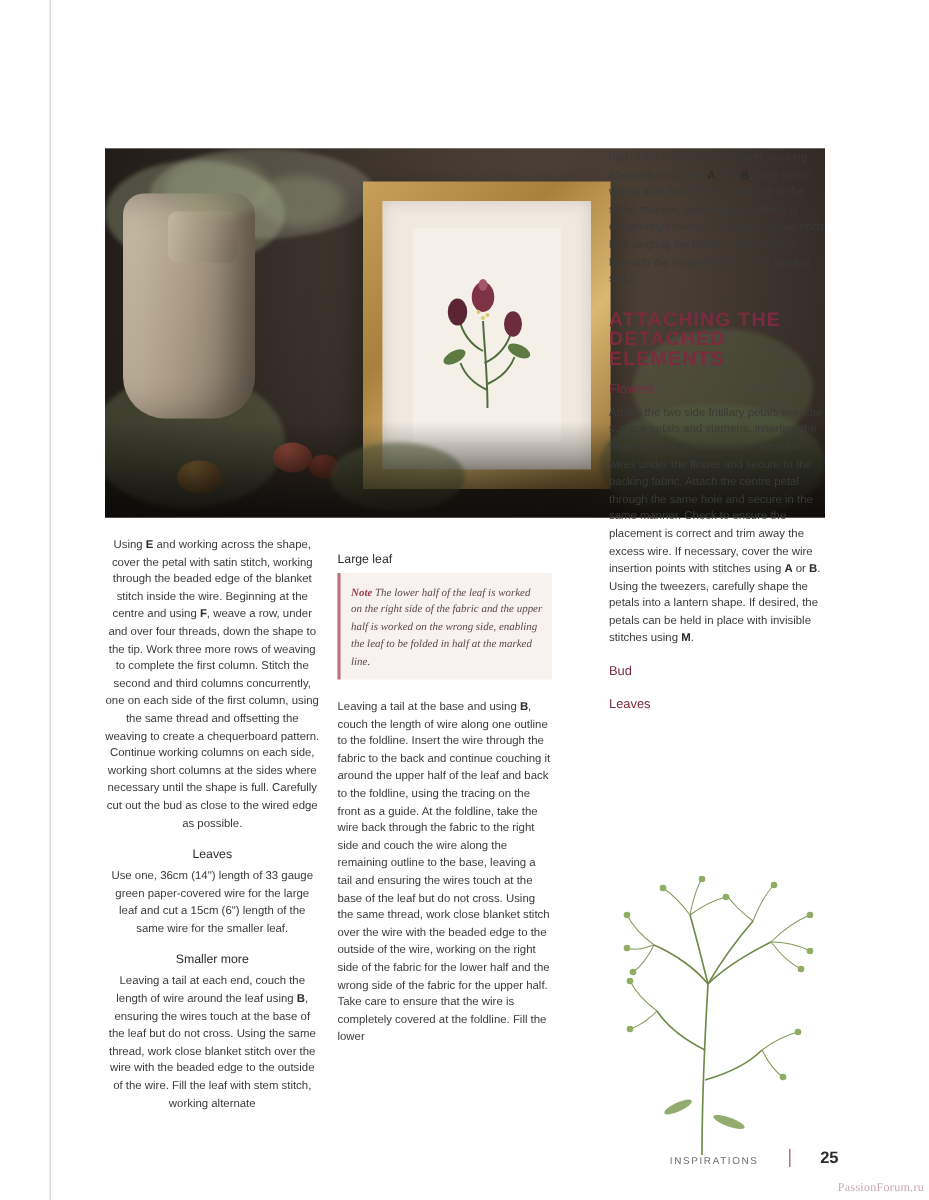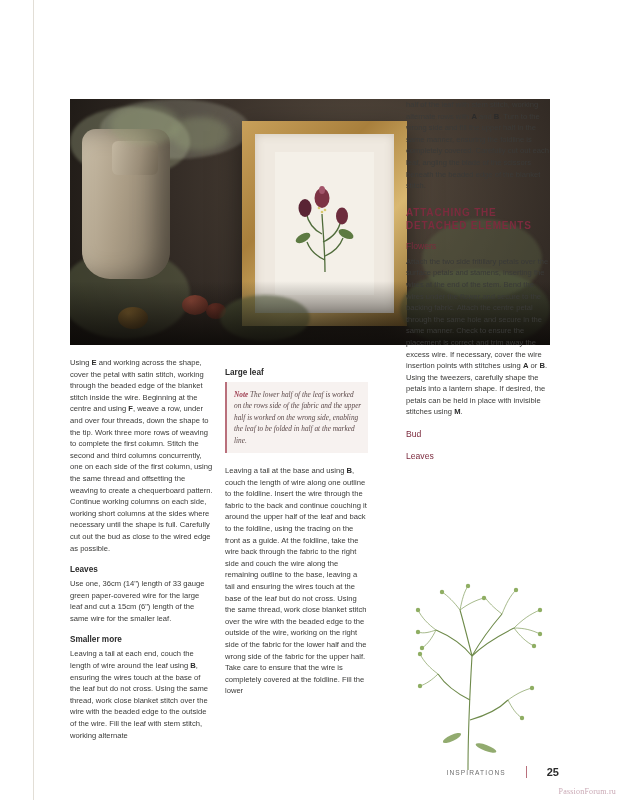--- a/index.html
+++ b/index.html
@@ -133,45 +133,45 @@
     line-height: 11.6px;
     color: #3a3a38;
     text-align: left;
   }
   .col p {
     margin: 0 0 9px 0;
   }
   .col p:last-child { margin-bottom: 0; }
   .col b { font-weight: bold; color: #2b2b2b; }
 
-  #col1 { left: 70px; top: 357px; width: 143px; }
+  #col1 { left: 70px; top: 357px; width: 143px; text-align: center; }
   #col2 { left: 225px; top: 357px; width: 143px; }
   #col3 { left: 406px; top: 99px; width: 144px; }
 
   h2.section {
-    font-size: 10px;
+    font-size: 13px;
     line-height: 13px;
     letter-spacing: 0.8px;
     font-weight: bold;
     color: #7c2b3e;
     margin: 14px 0 9px 0;
     text-transform: uppercase;
   }
   h3.sub {
     font-size: 8.6px;
     line-height: 11px;
     font-weight: normal;
     color: #7c2b3e;
     margin: 11px 0 4px 0;
   }
   h3.sub.first { margin-top: 0; }
   h3.subdark {
     font-size: 8.2px;
     line-height: 11px;
-    font-weight: bold;
+    font-weight: normal;
     color: #2b2b2b;
     margin: 10px 0 3px 0;
   }
 
   
   .note {
     position: relative;
     margin: 4px 0 12px 0;
     padding: 7px 6px 7px 9px;
     background: #f7f2f0;
@@ -203,21 +203,21 @@
     width: 170px;
     height: 200px;
   }
 
   
   .footer {
     position: absolute;
     right: 60px;
     bottom: 22px;
     display: flex;
-    align-items: center;
+    align-items: flex-end;
     gap: 20px;
   }
   .footer .label {
     font-size: 6.6px;
     letter-spacing: 1.1px;
     color: #6d6d6d;
   }
   .footer .rule {
     width: 1px;
     height: 12px;
@@ -307,21 +307,21 @@
     <h3 class="subdark">Leaves</h3>
     <p>Use one, 36cm (14") length of 33 gauge green paper-covered wire for the large leaf and cut a 15cm (6") length of the same wire for the smaller leaf.</p>
     <h3 class="subdark">Smaller more</h3>
     <p>Leaving a tail at each end, couch the length of wire around the leaf using <b>B</b>, ensuring the wires touch at the base of the leaf but do not cross. Using the same thread, work close blanket stitch over the wire with the beaded edge to the outside of the wire. Fill the leaf with stem stitch, working alternate</p>
   </div>
 
   <div class="col" id="col2">
     <h3 class="subdark">Large leaf</h3>
     <div class="note">
       <span class="lbl">Note</span>
-      <span>The lower half of the leaf is worked on the rows side of the fabric and the upper half is worked on the wrong side, enabling the leaf to be folded in half at the marked line.</span>
+      <span>The lower half of the leaf is worked on the right side of the fabric and the upper half is worked on the wrong side, enabling the leaf to be folded in half at the marked line.</span>
     </div>
     <p>Leaving a tail at the base and using <b>B</b>, couch the length of wire along one outline to the foldline. Insert the wire through the fabric to the back and continue couching it around the upper half of the leaf and back to the foldline, using the tracing on the front as a guide. At the foldline, take the wire back through the fabric to the right side and couch the wire along the remaining outline to the base, leaving a tail and ensuring the wires touch at the base of the leaf but do not cross. Using the same thread, work close blanket stitch over the wire with the beaded edge to the outside of the wire, working on the right side of the fabric for the lower half and the wrong side of the fabric for the upper half. Take care to ensure that the wire is completely covered at the foldline. Fill the lower</p>
   </div>
 
   <div class="col" id="col3">
     <p>half of the leaf with stem stitch, working alternate rows with <b>A</b> and <b>B</b>. Turn to the wrong side and fill the upper half in the same manner, ensuring the foldline is completely covered. Carefully cut out each leaf, angling the blade of the scissors beneath the beaded edge of the blanket stitch.</p>
     <h2 class="section">ATTACHING THE DETACHED ELEMENTS</h2>
     <h3 class="sub first">Flowers</h3>
     <p>Attach the two side fritillary petals over the surface petals and stamens, inserting the wires at the end of the stem. Bend the wires under the flower and secure to the backing fabric. Attach the centre petal through the same hole and secure in the same manner. Check to ensure the placement is correct and trim away the excess wire. If necessary, cover the wire insertion points with stitches using <b>A</b> or <b>B</b>. Using the tweezers, carefully shape the petals into a lantern shape. If desired, the petals can be held in place with invisible stitches using <b>M</b>.</p>
     <h3 class="sub">Bud</h3>

